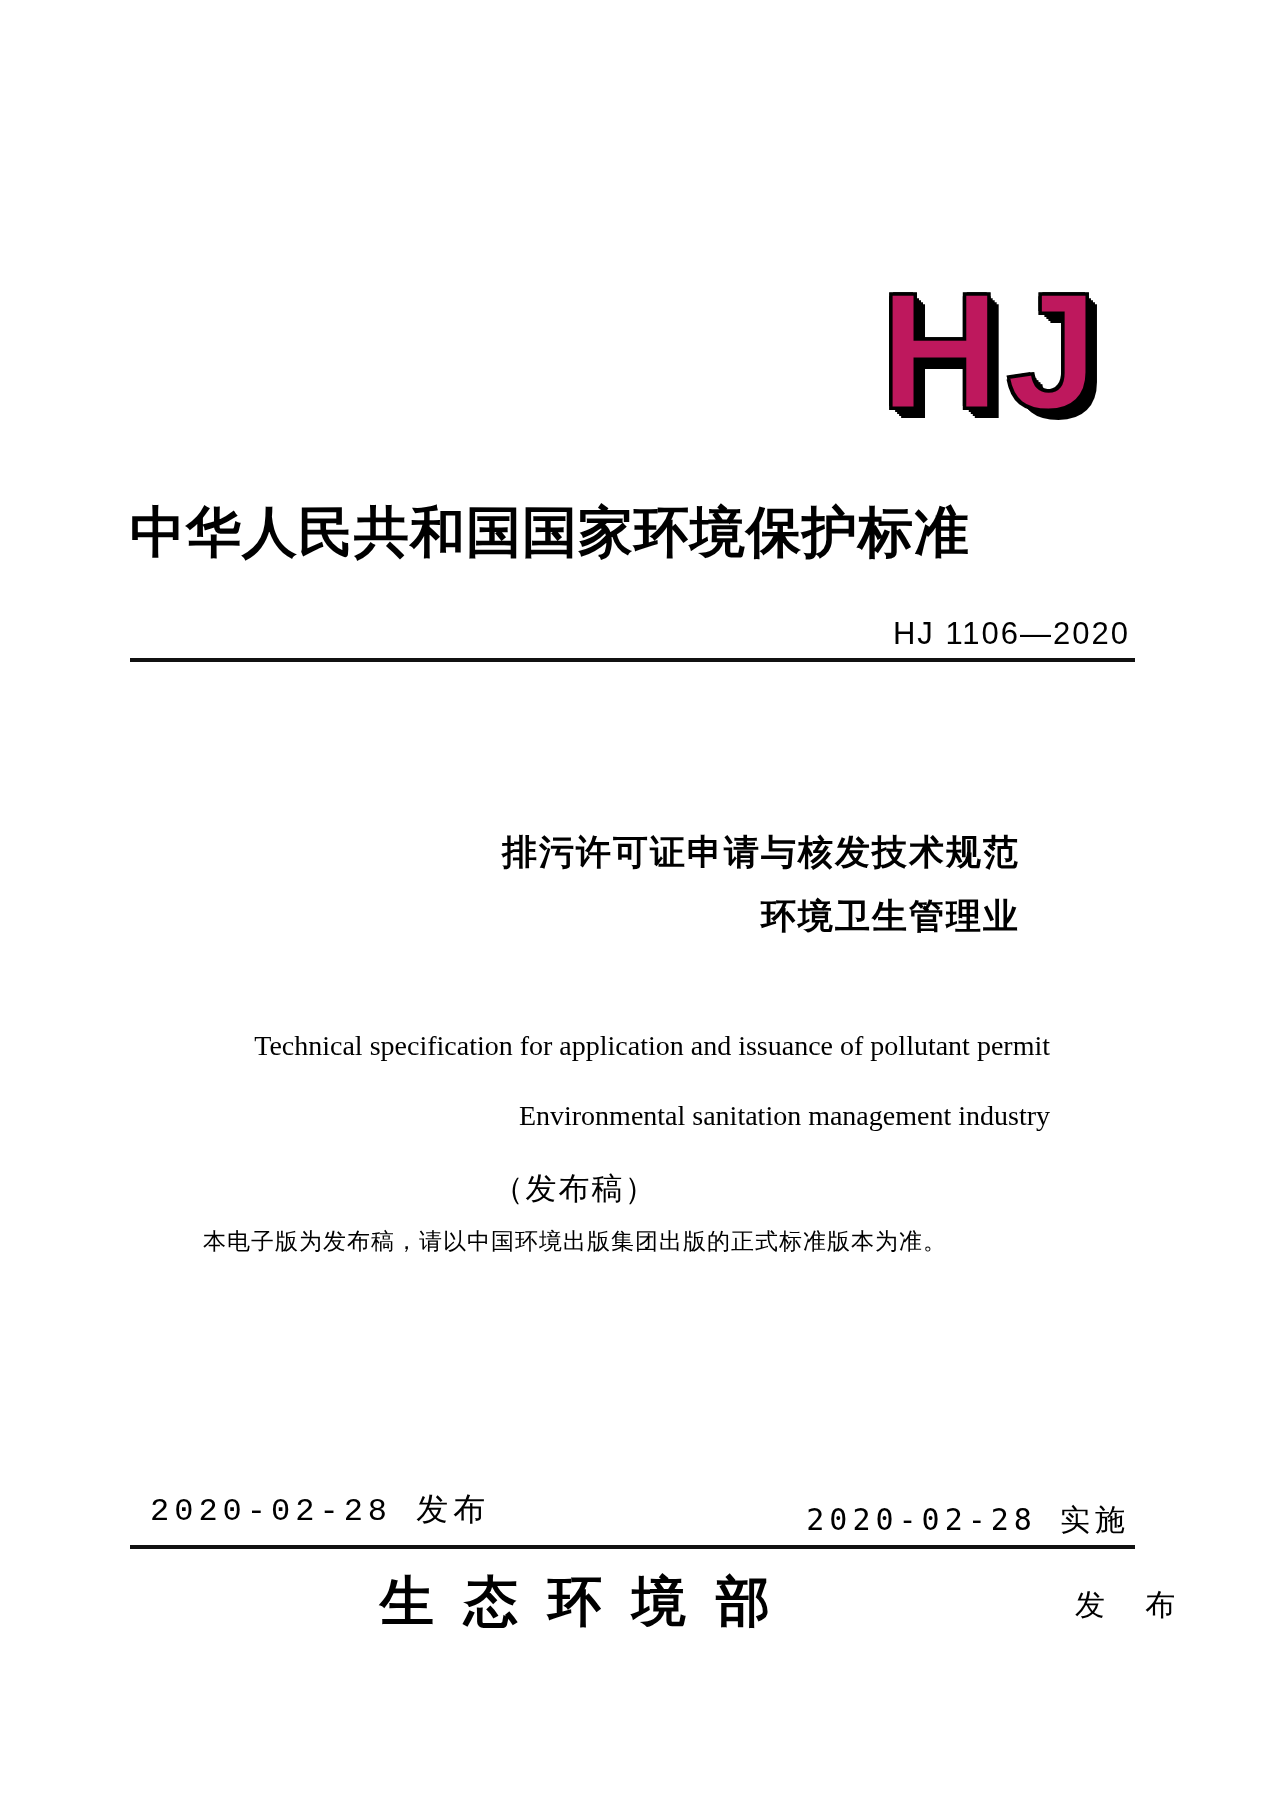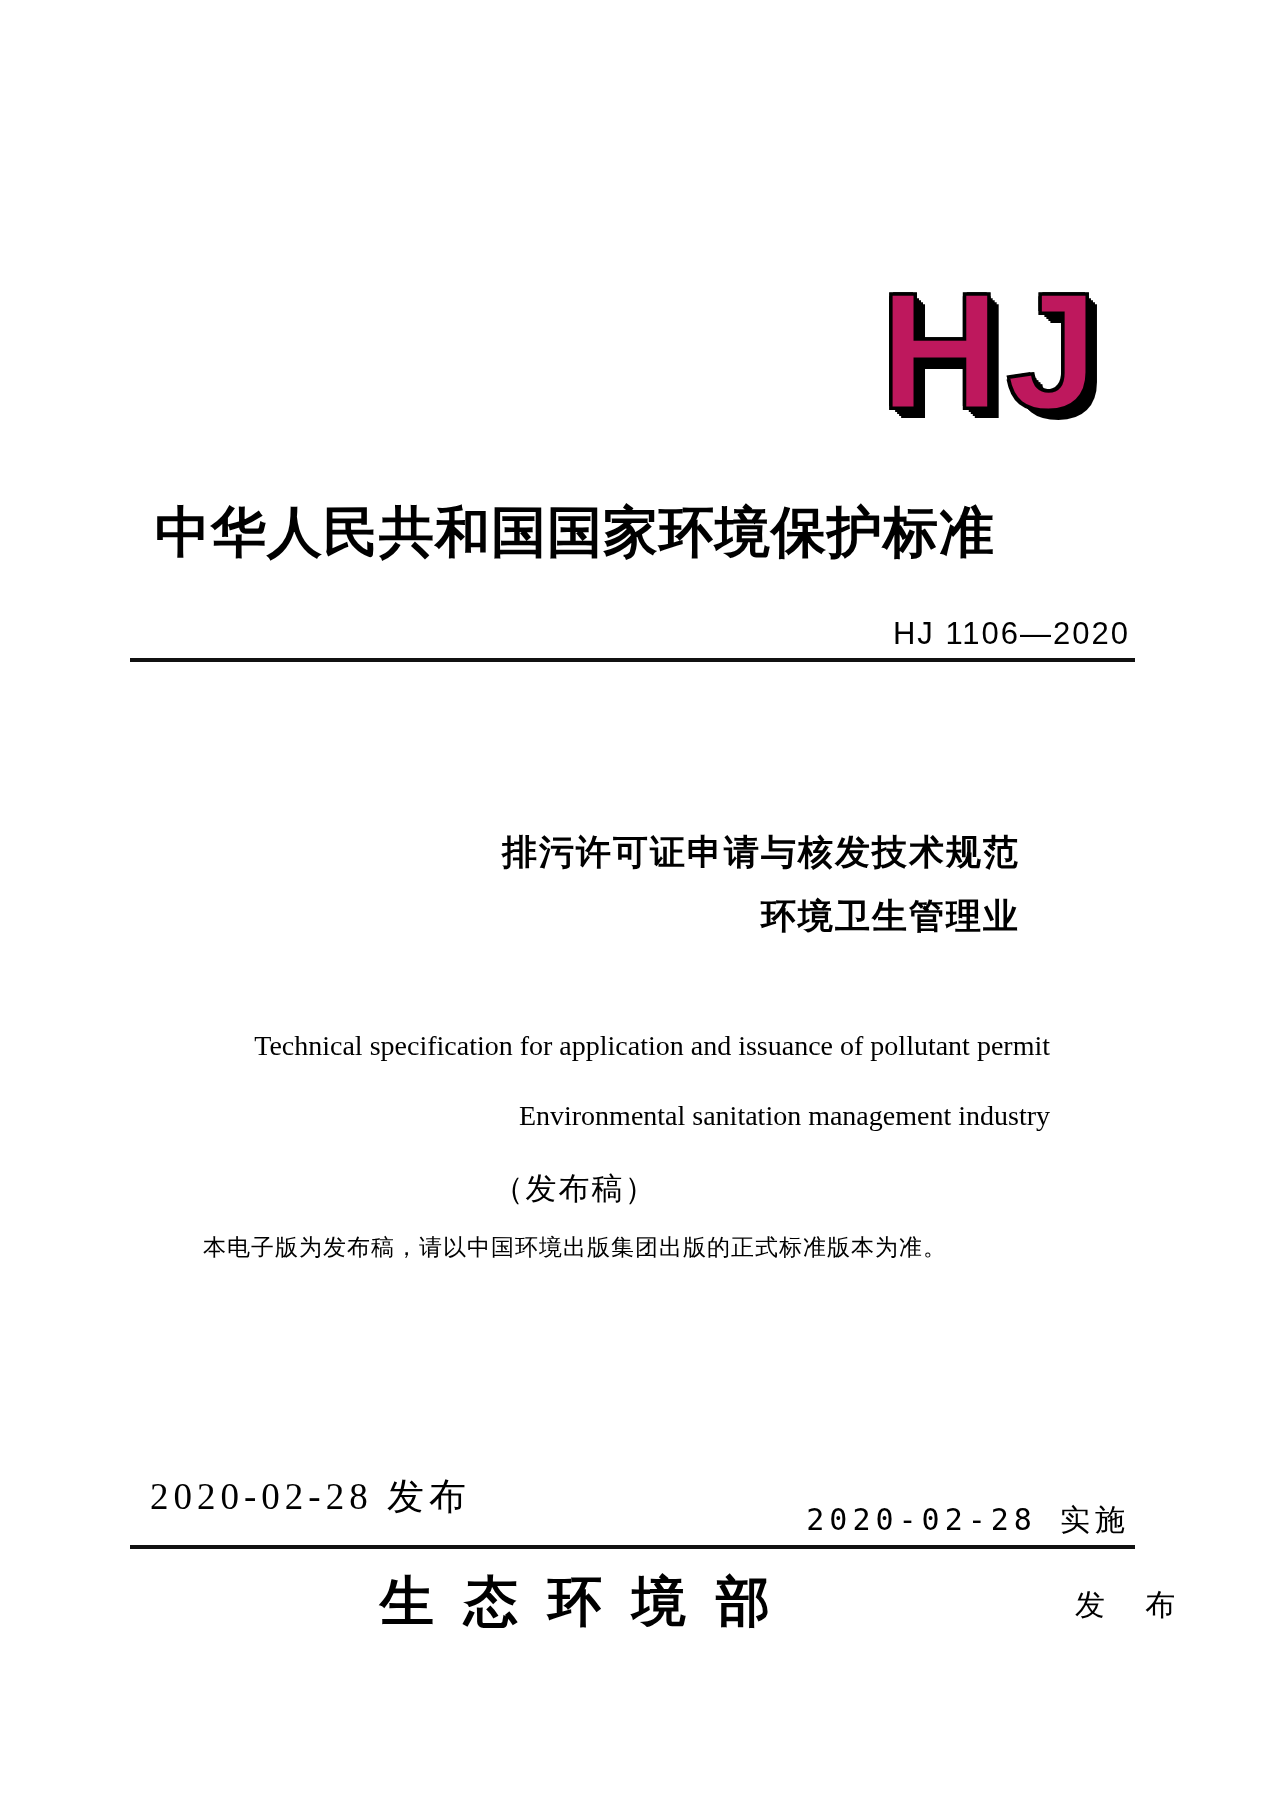--- a/index.html
+++ b/index.html
@@ -22,21 +22,21 @@
     color:#be185d;
     -webkit-text-stroke:3px #000;
     text-shadow:
       -2px -2px 0 #000, 2px -2px 0 #000, -2px 2px 0 #000, 2px 2px 0 #000,
       4px 4px 0 #000, 6px 6px 0 #000, 8px 8px 0 #000, 10px 10px 0 #000;
   }
 
   .header-title{
     position:absolute;left:130px;top:502px;width:890px;
     font-size:55px;font-weight:bold;letter-spacing:1px;
-    text-align:center;white-space:nowrap;line-height:1.1;
+    white-space:nowrap;line-height:1.1;
   }
   .standard-number{
     position:absolute;right:150px;top:616px;
     font-size:31px;letter-spacing:2px;font-weight:500;
     white-space:nowrap;
   }
   .rule{
     position:absolute;left:130px;width:1005px;height:4px;background:#111;
   }
   .rule-top{top:658px;}
@@ -53,28 +53,28 @@
   }
   .title-en-1{top:1030px;}
   .title-en-2{top:1100px;}
 
   .draft-label{
     position:absolute;left:130px;top:1168px;width:890px;
     font-size:31px;text-align:center;letter-spacing:2px;
   }
   .draft-note{
     position:absolute;left:130px;top:1226px;width:890px;
-    font-size:23px;text-align:center;letter-spacing:1px;margin-top:6px;
+    font-size:23px;text-align:center;letter-spacing:1px;
   }
 
   .date-row{position:absolute;left:0;top:1472px;width:1280px;height:40px;}
   .issue-date{
-    position:absolute;left:150px;top:0;
-    font-family:Liberation Serif, serif;
-    font-size:37px;letter-spacing:5px;white-space:nowrap;
+    position:absolute;left:150px;top:16px;
+    font-family:Liberation Mono, monospace;
+    font-size:32px;letter-spacing:5px;white-space:nowrap;
   }
   .impl-date{
     position:absolute;right:150px;top:4px;
     font-family:"DejaVu Sans Mono","Liberation Sans",monospace;
     font-size:30px;letter-spacing:5px;white-space:nowrap;margin-top:24px;
   }
 
   .issuer-name{
     position:absolute;left:130px;top:1566px;width:890px;
     font-family:Liberation Serif, serif;

